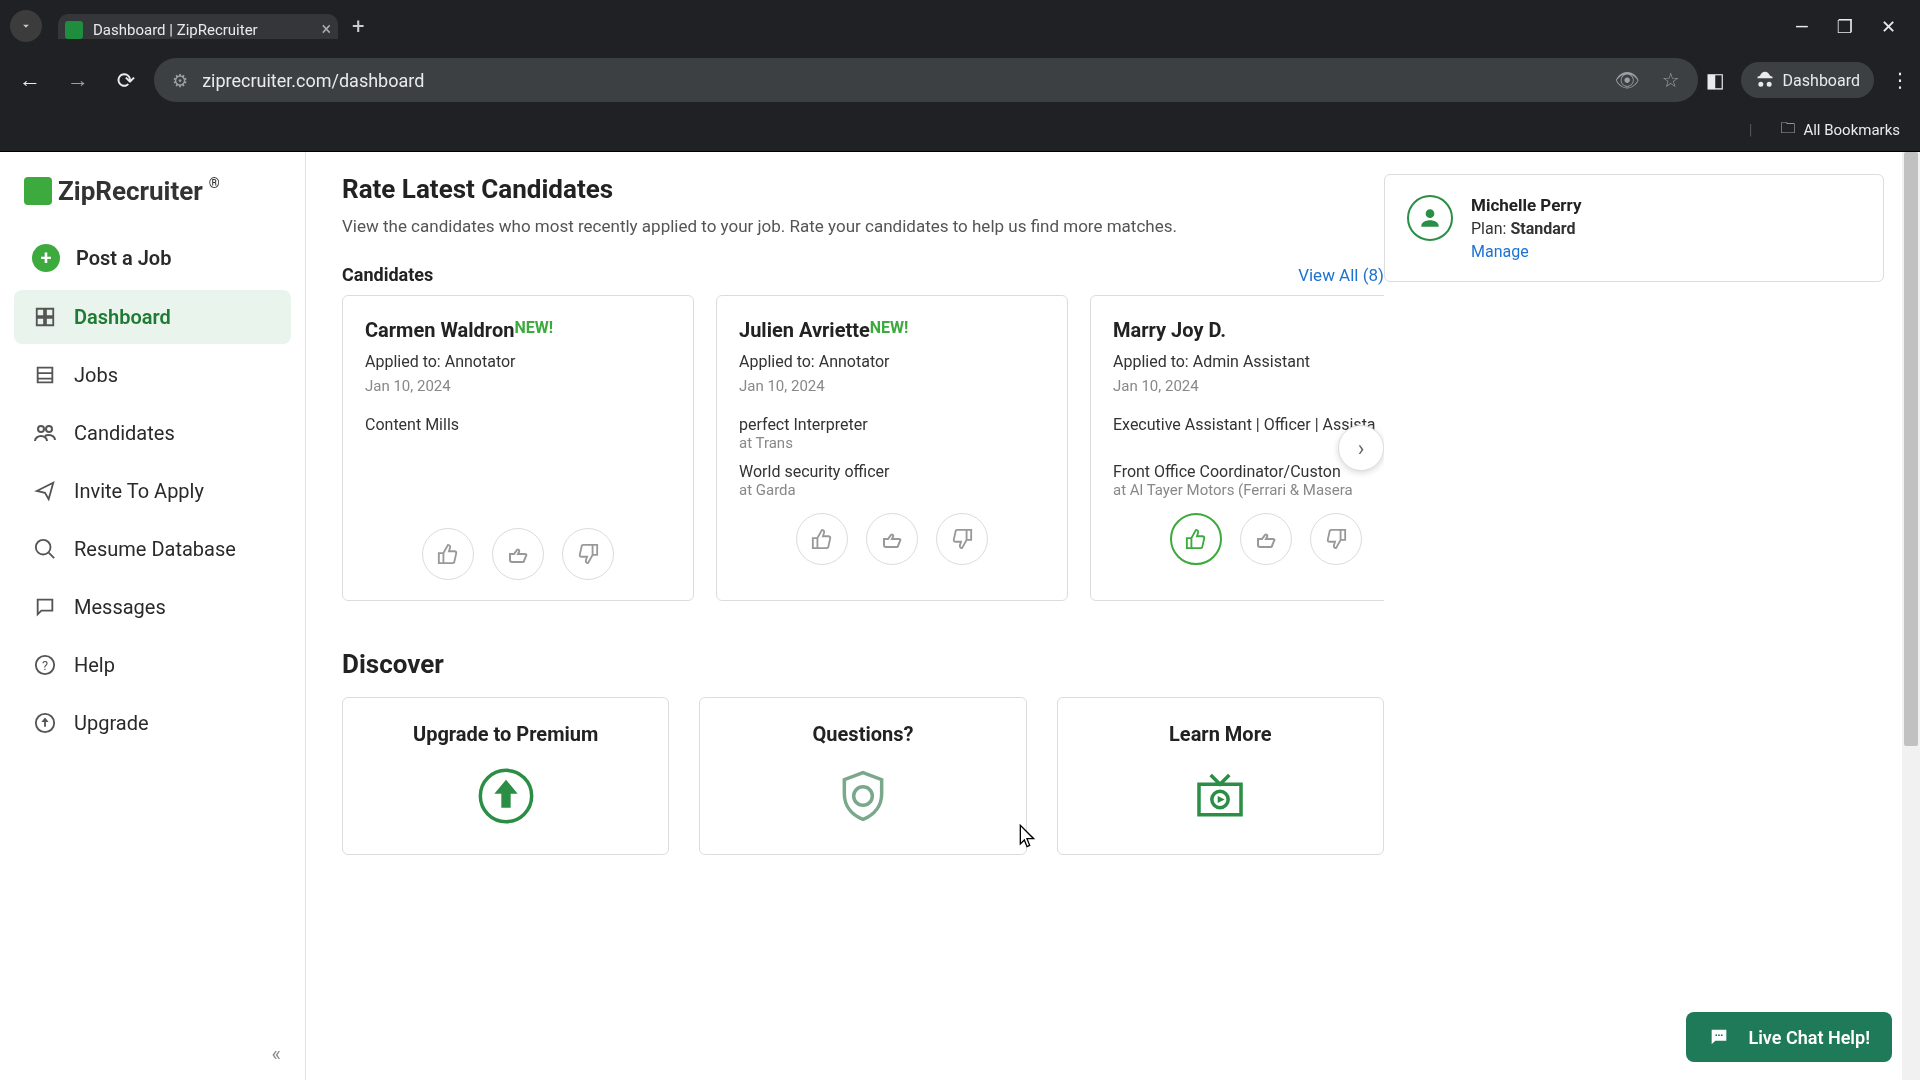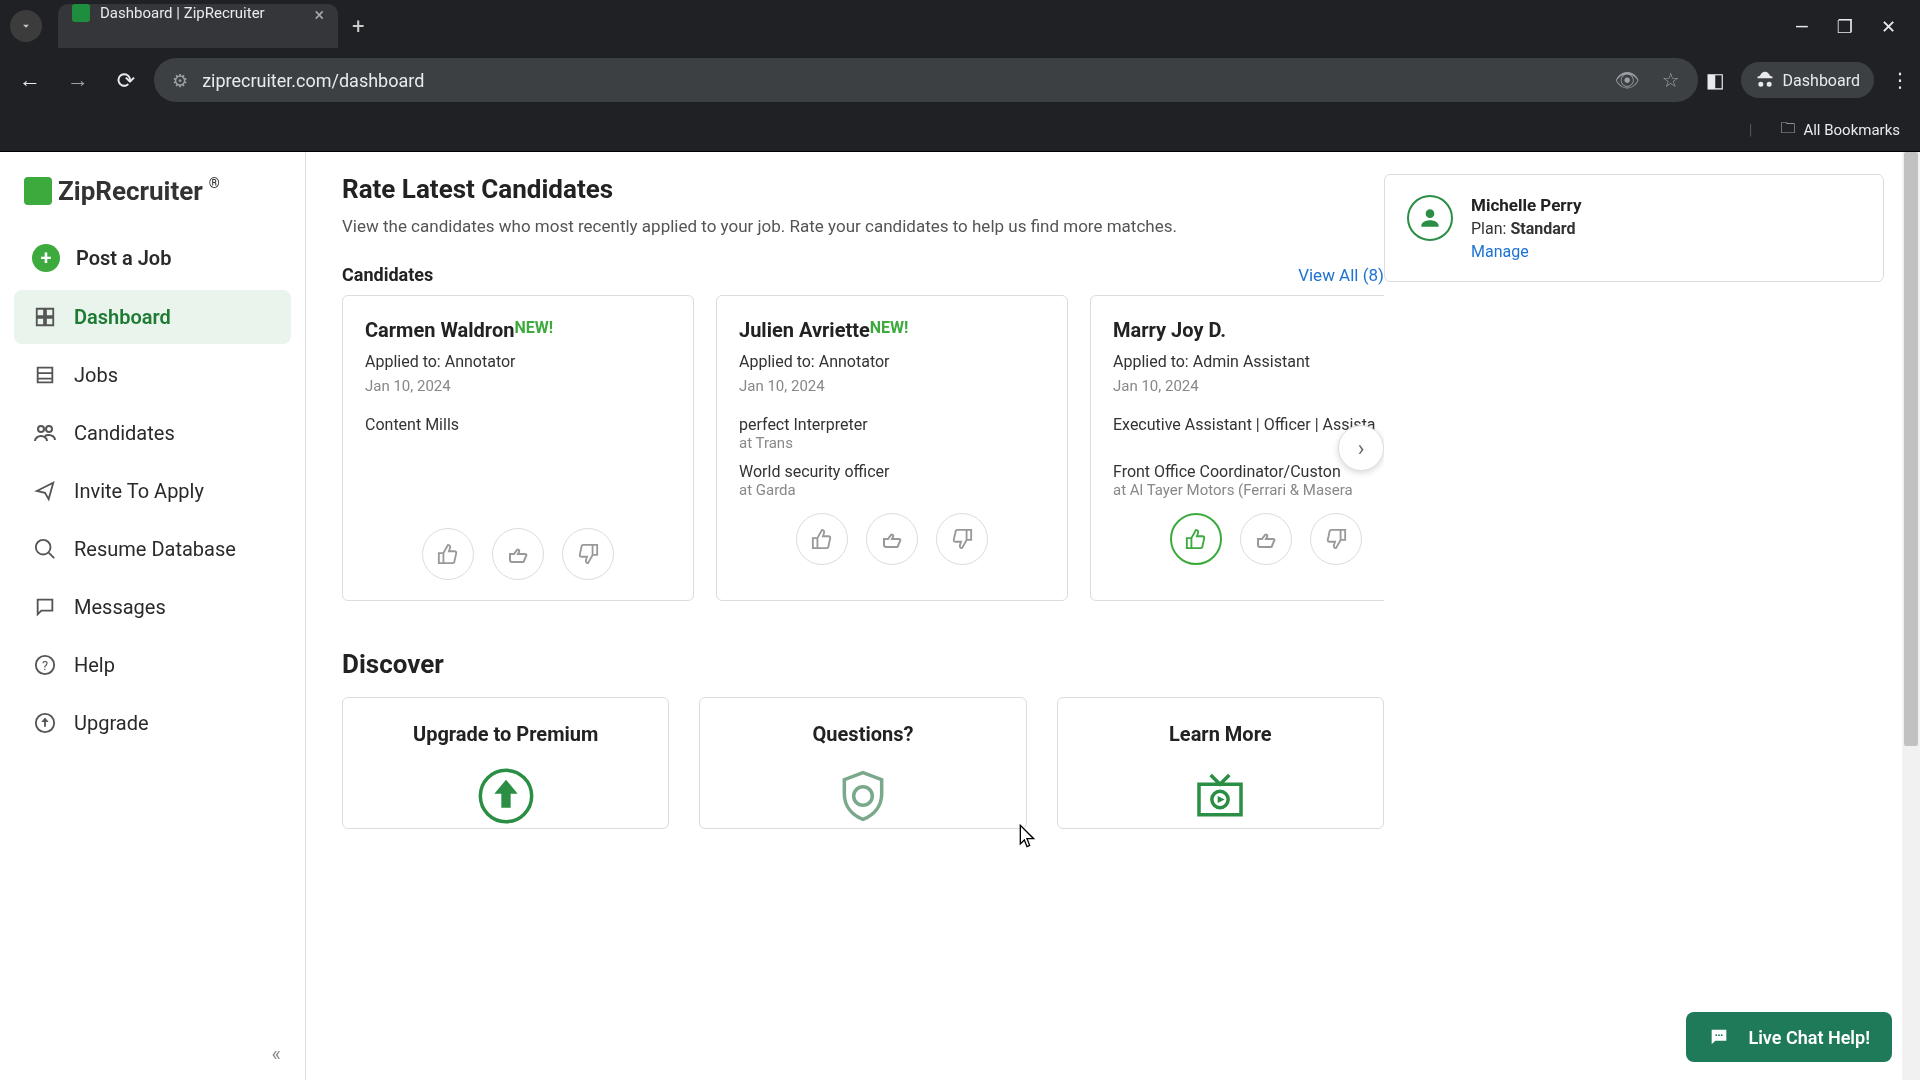--- a/index.html
+++ b/index.html
@@ -2,21 +2,21 @@
 <html><head>
 <meta charset="utf-8">
 <style>
 * { margin: 0; padding: 0; box-sizing: border-box; font-family: -apple-system, BlinkMacSystemFont, "Segoe UI", Roboto, Arial, sans-serif; }
 body { width: 1920px; height: 1080px; background: #202124; overflow: hidden; }
 
 
 .browser-chrome { background: #202124; }
 .tab-bar { height: 52px; display: flex; align-items: center; padding: 0 10px; }
 .tab-drop { width: 32px; height: 32px; border-radius: 50%; background: #3c3c3c; display: flex; align-items: center; justify-content: center; color: #c7c7c7; margin-right: 16px; cursor: pointer; }
-.tab { background: #35363a; height: 44px; display: flex; align-items: flex-start; padding: 0 14px; border-radius: 10px 10px 0 0; gap: 10px; min-width: 280px; color: #e8eaed; font-size: 15px; }
+.tab { background: #35363a; height: 25px; display: flex; align-items: flex-end; padding: 0 7px; border-radius: 10px 10px 0 0; gap: 10px; min-width: 280px; color: #e8eaed; font-size: 15px; }
 .tab .favicon { width: 18px; height: 18px; background: #1e8e3e; border-radius: 3px; }
 .tab .close { color: #aaa; cursor: pointer; font-size: 18px; margin-left: auto; }
 .new-tab { color: #ccc; font-size: 22px; margin-left: 14px; cursor: pointer; }
 .window-controls { margin-left: auto; display: flex; gap: 28px; color: #e8eaed; font-size: 18px; padding-right: 14px; }
 .window-controls span { cursor: pointer; }
 
 .address-row { height: 56px; display: flex; align-items: center; padding: 0 10px; gap: 8px; }
 .nav-btn { width: 40px; height: 40px; display:flex; align-items:center; justify-content:center; color:#9aa0a6; font-size:22px; cursor:pointer; border-radius:50%; }
 .nav-btn.enabled { color:#e8eaed; }
 .address-bar { flex:1; background:#3c4043; height:44px; border-radius:22px; display:flex; align-items:center; padding:0 18px; color:#e8eaed; gap:14px; }
@@ -77,21 +77,21 @@
 .exp-line { font-size:16px; color:#333; margin-top:6px; }
 .exp-sub { font-size:15px; color:#888; margin-bottom:10px; }
 .card-space { height:80px; }
 .rate-row { display:flex; gap:18px; justify-content:center; margin-top:14px; }
 .rate-btn { width:52px; height:52px; border-radius:50%; border:1px solid #dcdcdc; display:flex; align-items:center; justify-content:center; cursor:pointer; color:#999; font-size:22px; background:#fff; }
 .rate-btn.selected { border:2px solid #3caa3c; color:#3caa3c; }
 .scroll-next { position:absolute; right:0; top:50%; transform:translateY(-50%); width:46px; height:46px; border-radius:50%; background:#fff; border:1px solid #ddd; box-shadow:0 2px 6px rgba(0,0,0,0.15); display:flex; align-items:center; justify-content:center; font-size:22px; color:#666; cursor:pointer; z-index:5; }
 
 .discover-title { font-size:26px; font-weight:700; color:#222; margin-top:48px; margin-bottom:18px; }
 .discover-row { display:flex; gap:30px; }
-.dcard { border:1px solid #dcdcdc; border-radius:6px; width:330px; padding:24px 20px 2px; text-align:center; background:#fff; }
+.dcard { border:1px solid #dcdcdc; border-radius:6px; width:330px; padding:24px 20px 28px; text-align:center; background:#fff; }
 .dcard .dtitle { font-size:20px; font-weight:700; color:#222; margin-bottom:20px; }
 .dcard .dicon { width:60px; height:60px; margin:0 auto; display:flex; align-items:center; justify-content:center; }
 
 
 .account-box { border:1px solid #dcdcdc; border-radius:6px; padding:20px 22px; display:flex; gap:18px; background:#fff; }
 .avatar-circle { width:46px; height:46px; border:2px solid #2a8e45; border-radius:50%; display:flex; align-items:center; justify-content:center; color:#2a8e45; font-size:22px; }
 .acct-name { font-weight:700; font-size:17px; color:#222; }
 .acct-plan { font-size:16px; color:#333; margin-top:4px; }
 .acct-plan b { font-weight:700; }
 .acct-manage { color:#1e73d2; font-size:16px; margin-top:4px; cursor:pointer; }

